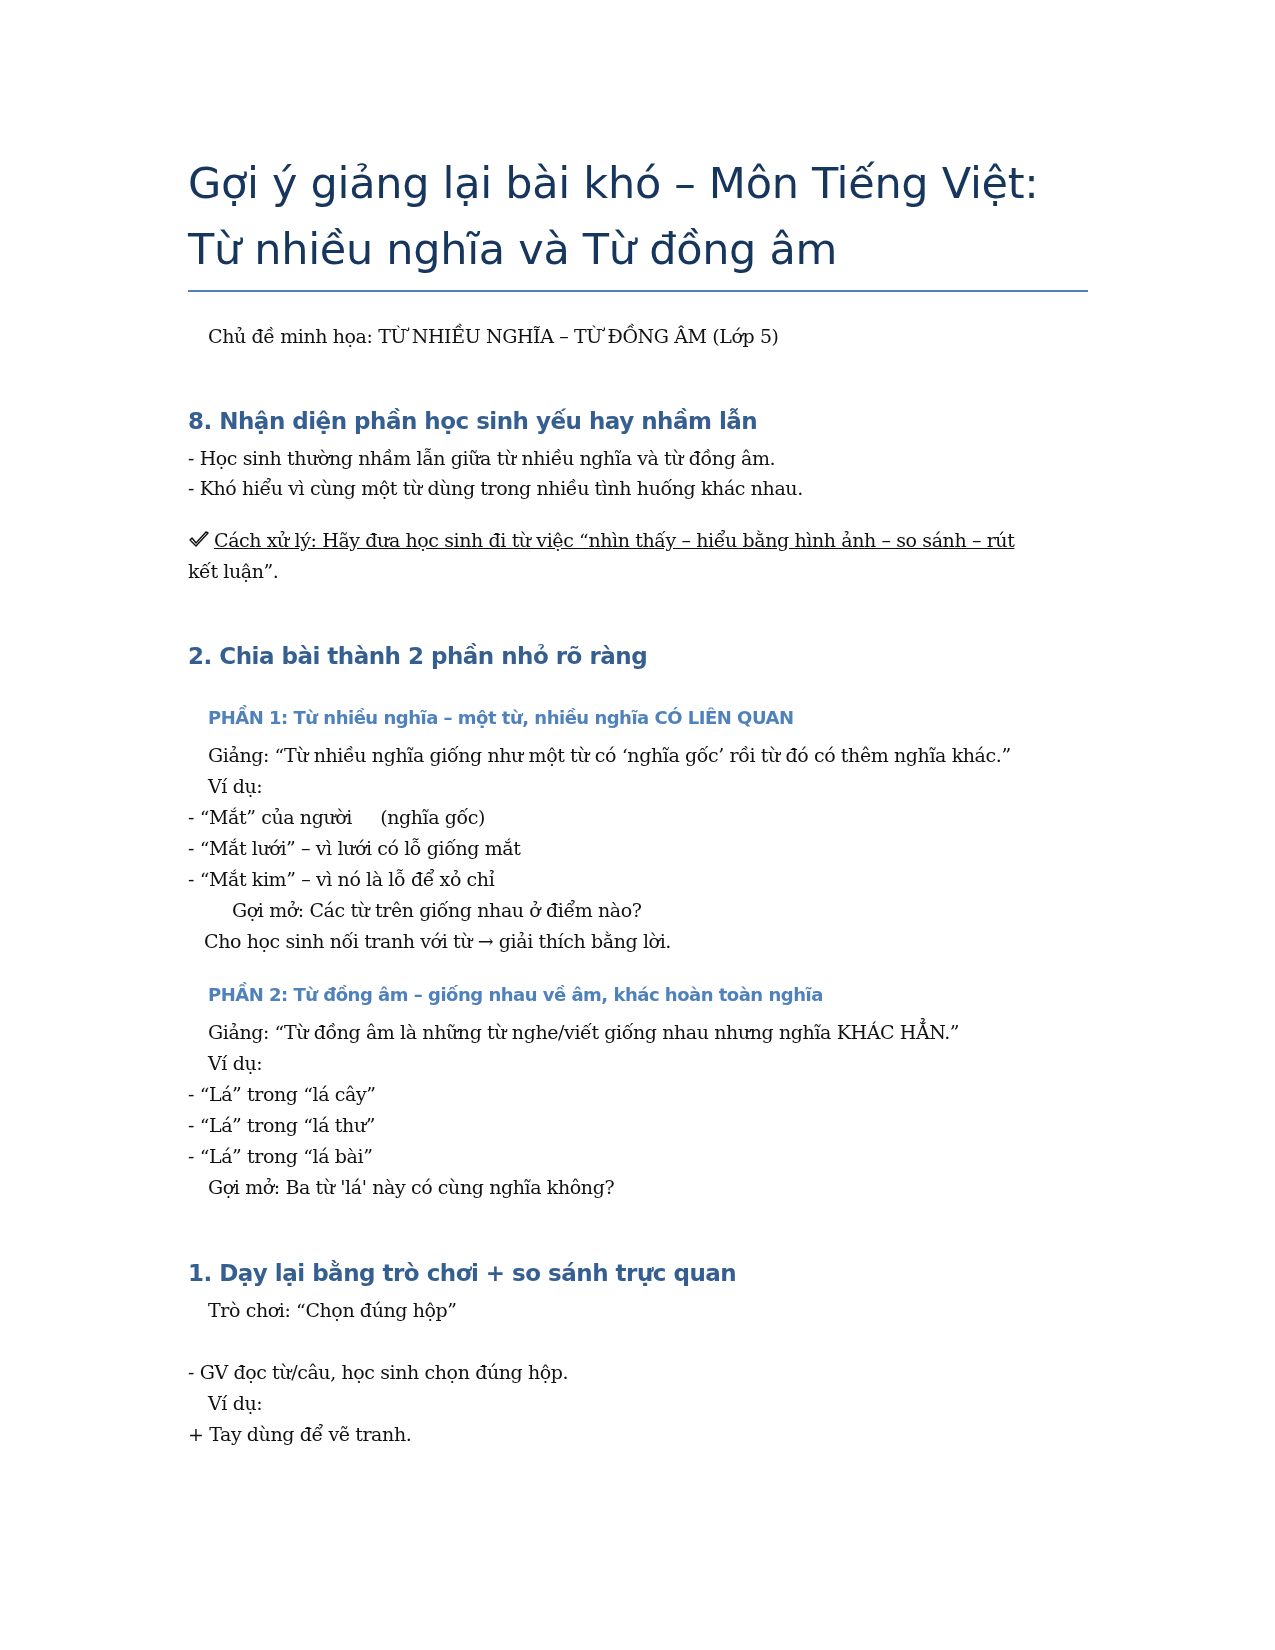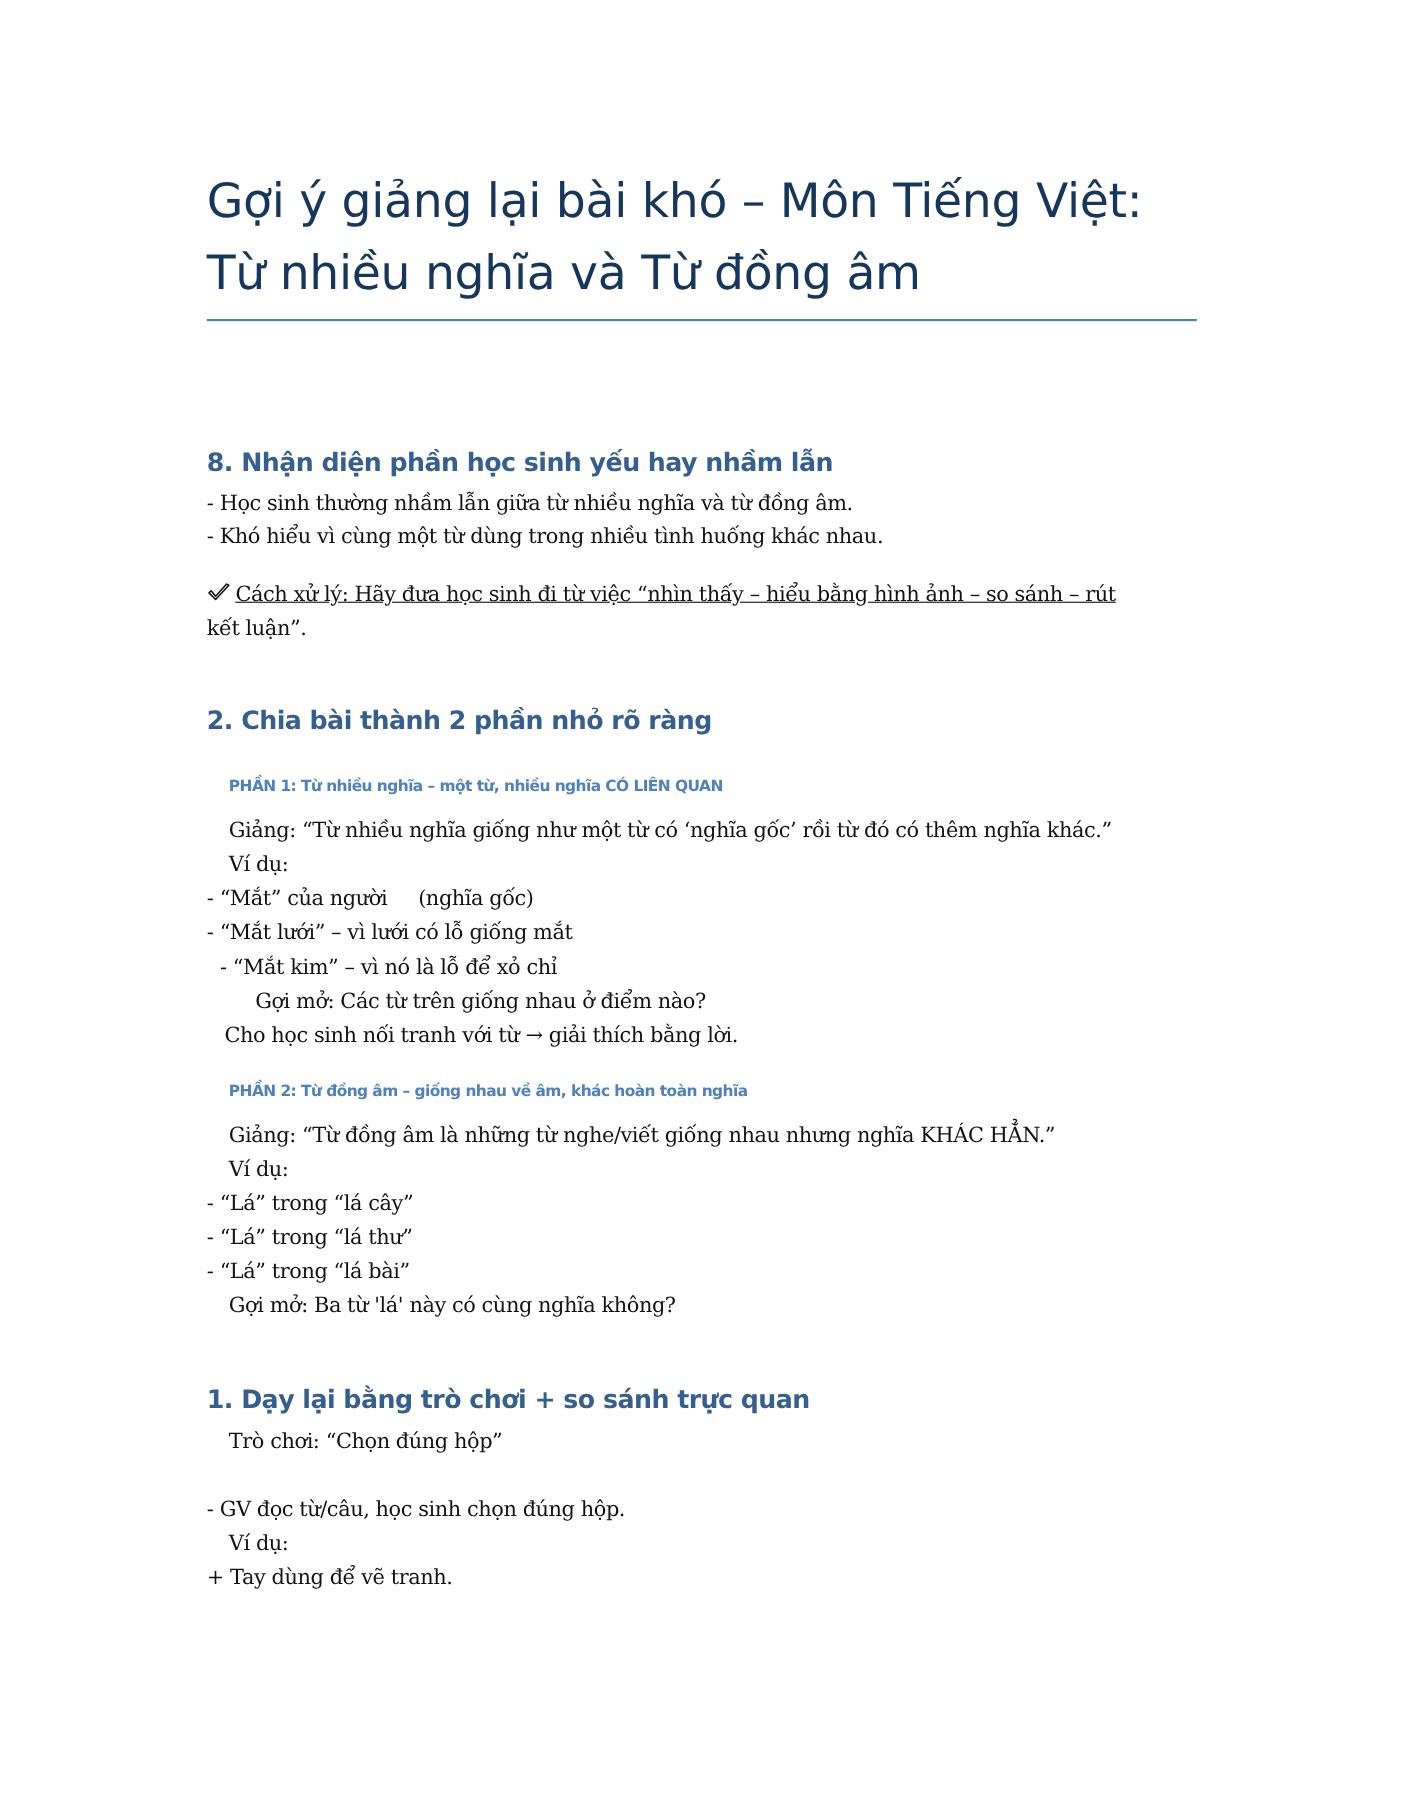--- a/index.html
+++ b/index.html
@@ -14,54 +14,55 @@
   .body-text {
     font-family: "DejaVu Serif", serif; font-size: 19px; color: #111;
     position: absolute; white-space: nowrap; letter-spacing: -0.4px;
   }
   .h1 {
     position: absolute; font-family: "DejaVu Sans", sans-serif; font-weight: bold;
     font-size: 23px; color: #365F91; white-space: nowrap; letter-spacing: -0.5px; margin: 0;
   }
   .h2 {
     position: absolute; font-family: "DejaVu Sans", sans-serif; font-weight: bold;
-    font-size: 14px; color: #4F81BD; white-space: nowrap; letter-spacing: -0.5px; margin: 0;
+    font-size: 18px; color: #4F81BD; white-space: nowrap; letter-spacing: -0.5px; margin: 0;
   }
   .check { display: inline-block; width: 22px; height: 18px; vertical-align: -2px; margin-right: 4px; }
 </style>
 </head>
 <body>
 
 <div class="page">
 
   <h1 class="title">
     <div>Gợi ý giảng lại bài khó – Môn Tiếng Việt:</div>
     <div>Từ nhiều nghĩa và Từ đồng âm</div>
   </h1>
   <div class="title-rule"></div>
 
+  <div class="body-text" style="left:208px; top:325px;">Chủ đề minh họa: TỪ NHIỀU NGHĨA – TỪ ĐỒNG ÂM (Lớp 5)</div>
 
   <h2 class="h1" style="left:188px; top:408px;">8. Nhận diện phần học sinh yếu hay nhầm lẫn</h2>
   <div class="body-text" style="left:188px; top:447px;">- Học sinh thường nhầm lẫn giữa từ nhiều nghĩa và từ đồng âm.</div>
   <div class="body-text" style="left:188px; top:477px;">- Khó hiểu vì cùng một từ dùng trong nhiều tình huống khác nhau.</div>
   <div class="body-text" style="left:188px; top:529px;text-decoration:underline;">
     <svg class="check" viewBox="0 0 22 18">
       <path d="M2 9 L8 15 L20 2 L18 1 L8 12 L4 7 Z" fill="none" stroke="#111" stroke-width="1.4" stroke-linejoin="round"></path>
     </svg><span>Cách xử lý: Hãy đưa học sinh đi từ việc “nhìn thấy – hiểu bằng hình ảnh – so sánh – rút</span>
   </div>
   <div class="body-text" style="left:188px; top:560px;">kết luận”.</div>
 
   <h2 class="h1" style="left:188px; top:643px;">2. Chia bài thành 2 phần nhỏ rõ ràng</h2>
 
   <h3 class="h2" style="left:208px; top:707px;">PHẦN 1: Từ nhiều nghĩa – một từ, nhiều nghĩa CÓ LIÊN QUAN</h3>
   <div class="body-text" style="left:208px; top:744px;">Giảng: “Từ nhiều nghĩa giống như một từ có ‘nghĩa gốc’ rồi từ đó có thêm nghĩa khác.”</div>
   <div class="body-text" style="left:208px; top:775px;">Ví dụ:</div>
   <div class="body-text" style="left:188px; top:806px; white-space:pre;">- “Mắt” của người     (nghĩa gốc)</div>
   <div class="body-text" style="left:188px; top:837px;">- “Mắt lưới” – vì lưới có lỗ giống mắt</div>
-  <div class="body-text" style="left:188px; top:868px;margin-left:12px;">- “Mắt kim” – vì nó là lỗ để xỏ chỉ</div>
+  <div class="body-text" style="left:188px; top:868px;">- “Mắt kim” – vì nó là lỗ để xỏ chỉ</div>
   <div class="body-text" style="left:200px; top:899px;margin-left:32px;">Gợi mở: Các từ trên giống nhau ở điểm nào?</div>
   <div class="body-text" style="left:204px; top:930px;">Cho học sinh nối tranh với từ → giải thích bằng lời.</div>
 
   <h3 class="h2" style="left:208px; top:984px;">PHẦN 2: Từ đồng âm – giống nhau về âm, khác hoàn toàn nghĩa</h3>
   <div class="body-text" style="left:208px; top:1021px;">Giảng: “Từ đồng âm là những từ nghe/viết giống nhau nhưng nghĩa KHÁC HẲN.”</div>
   <div class="body-text" style="left:208px; top:1052px;">Ví dụ:</div>
   <div class="body-text" style="left:188px; top:1083px;">- “Lá” trong “lá cây”</div>
   <div class="body-text" style="left:188px; top:1114px;">- “Lá” trong “lá thư”</div>
   <div class="body-text" style="left:188px; top:1145px;">- “Lá” trong “lá bài”</div>
   <div class="body-text" style="left:208px; top:1176px;">Gợi mở: Ba từ 'lá' này có cùng nghĩa không?</div>

